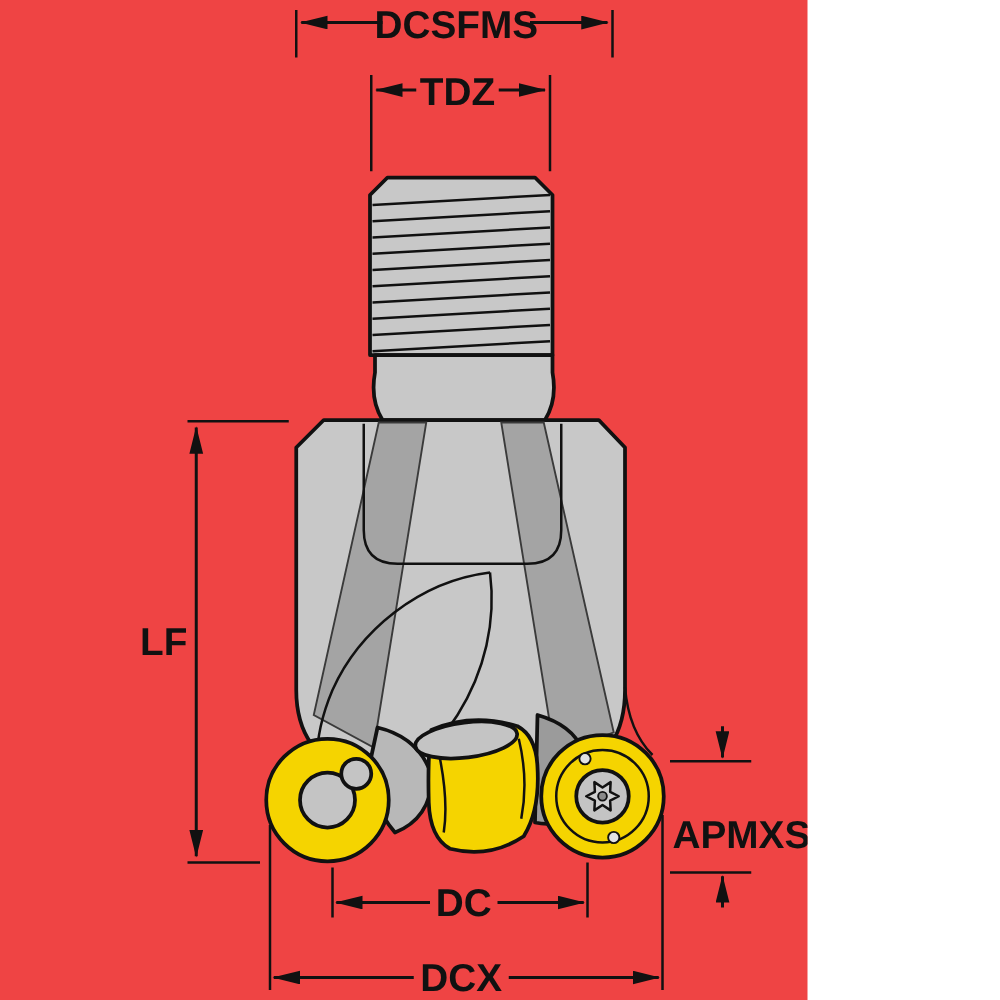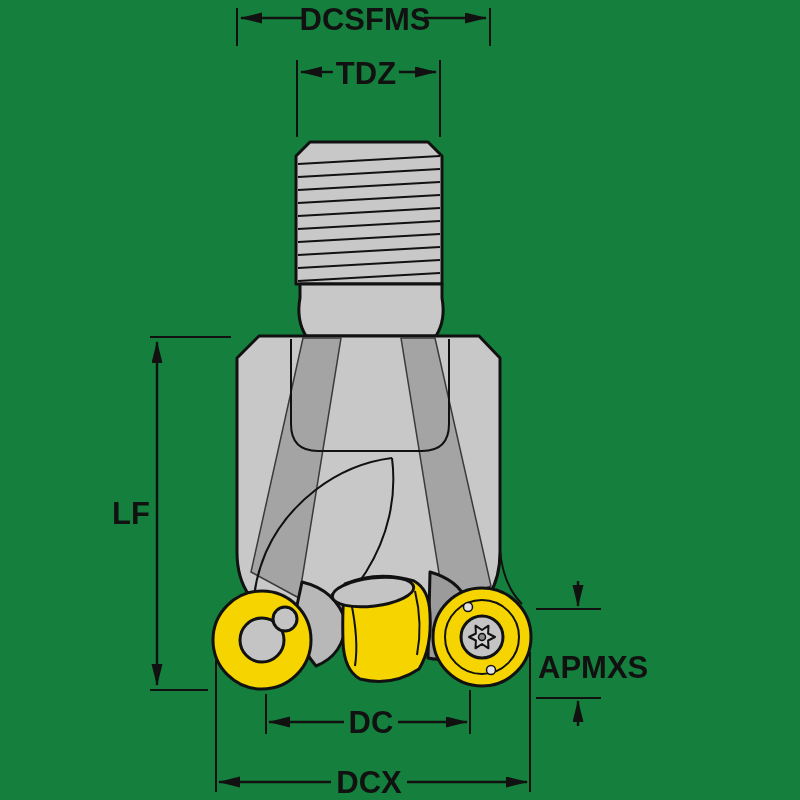--- a/index.html
+++ b/index.html
@@ -1,16 +1,16 @@
 <!DOCTYPE html>
 <html><head>
 <meta charset="utf-8">
 <style>
   html,body{margin:0;padding:0;background:#ffffff;}
-  .canvas{position:relative;width:800px;height:800px;background:#15803d;overflow:hidden;}
+  .canvas{position:relative;width:646px;height:800px;background:#ef4444;overflow:hidden;}
   svg{display:block;}
   .dim-text{font-family:"Liberation Sans","DejaVu Sans",sans-serif;font-size:31px;font-weight:600;fill:#111111;}
   .dimline{stroke:#111111;stroke-width:2.4;fill:none;}
   .extline{stroke:#111111;stroke-width:2;fill:none;}
   .part{stroke:#111111;stroke-width:3;stroke-linejoin:round;}
   .thin{stroke:#111111;stroke-width:2;fill:none;}
 </style>
 </head>
 <body>
 

